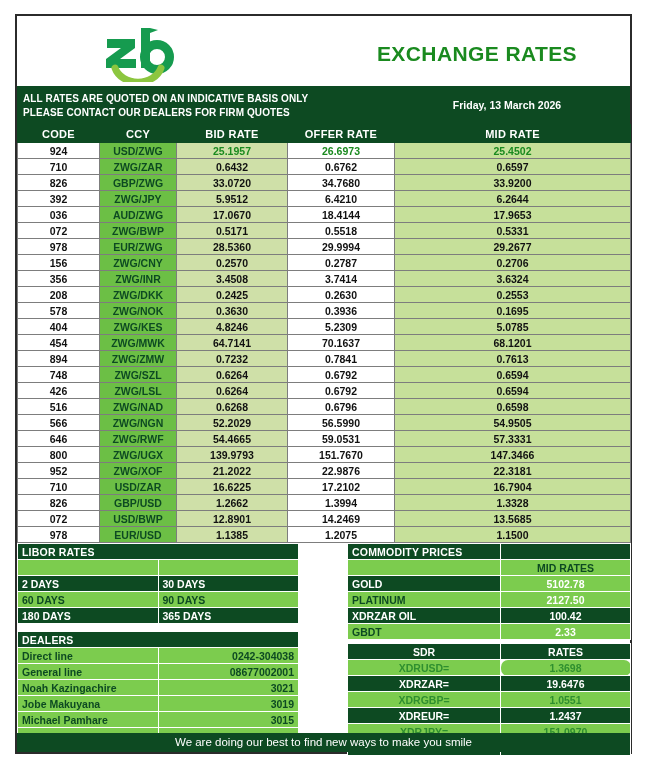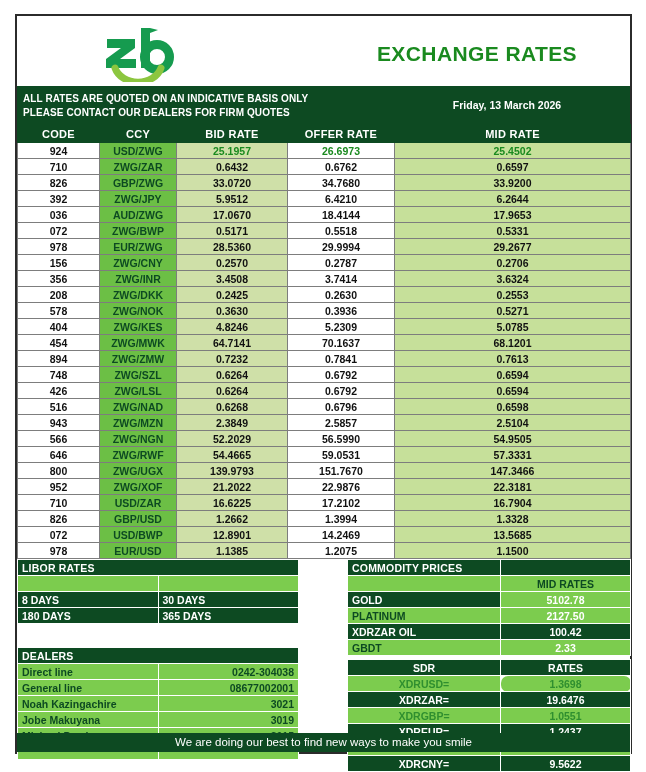--- a/index.html
+++ b/index.html
@@ -193,21 +193,21 @@
             <td class="c-ccy">ZWG/DKK</td>
             <td class="c-bid">0.2425</td>
             <td class="c-off">0.2630</td>
             <td class="c-mid">0.2553</td>
           </tr>
           <tr>
             <td class="c-code">578</td>
             <td class="c-ccy">ZWG/NOK</td>
             <td class="c-bid">0.3630</td>
             <td class="c-off">0.3936</td>
-            <td class="c-mid">0.5271</td>
+            <td class="c-mid">0.1695</td>
           </tr>
           <tr>
             <td class="c-code">404</td>
             <td class="c-ccy">ZWG/KES</td>
             <td class="c-bid">4.8246</td>
             <td class="c-off">5.2309</td>
             <td class="c-mid">5.0785</td>
           </tr>
           <tr>
             <td class="c-code">454</td>
@@ -238,27 +238,20 @@
             <td class="c-mid">0.6594</td>
           </tr>
           <tr>
             <td class="c-code">516</td>
             <td class="c-ccy">ZWG/NAD</td>
             <td class="c-bid">0.6268</td>
             <td class="c-off">0.6796</td>
             <td class="c-mid">0.6598</td>
           </tr>
           <tr>
-            <td class="c-code">943</td>
-            <td class="c-ccy">ZWG/MZN</td>
-            <td class="c-bid">2.3849</td>
-            <td class="c-off">2.5857</td>
-            <td class="c-mid">2.5104</td>
-          </tr>
-          <tr>
             <td class="c-code">566</td>
             <td class="c-ccy">ZWG/NGN</td>
             <td class="c-bid">52.2029</td>
             <td class="c-off">56.5990</td>
             <td class="c-mid">54.9505</td>
           </tr>
           <tr>
             <td class="c-code">646</td>
             <td class="c-ccy">ZWG/RWF</td>
             <td class="c-bid">54.4665</td>
@@ -318,22 +311,26 @@
               <tr>
             <td class="bar" colspan="2">LIBOR RATES</td>
           </tr>
           </tbody>
             <tbody id="libor-body">
               <tr>
                 <td class="blank-lt" style="width: 141px;"></td>
                 <td class="blank-lt" style="width: 141px;"></td>
               </tr>
               <tr>
-                <td class="dk" style="width: 141px;">8 DAYS</td>
+                <td class="dk" style="width: 141px;">2 DAYS</td>
                 <td class="dk" style="width: 141px;">30 DAYS</td>
+              </tr>
+              <tr>
+                <td class="lt" style="width: 141px;">60 DAYS</td>
+                <td class="lt" style="width: 141px;">90 DAYS</td>
               </tr>
               <tr>
                 <td class="dk" style="width: 141px;">180 DAYS</td>
                 <td class="dk" style="width: 141px;">365 DAYS</td>
               </tr>
               <tr>
                 <td colspan="2" class="blank-wh"></td>
               </tr>
             </tbody>
         </table>

